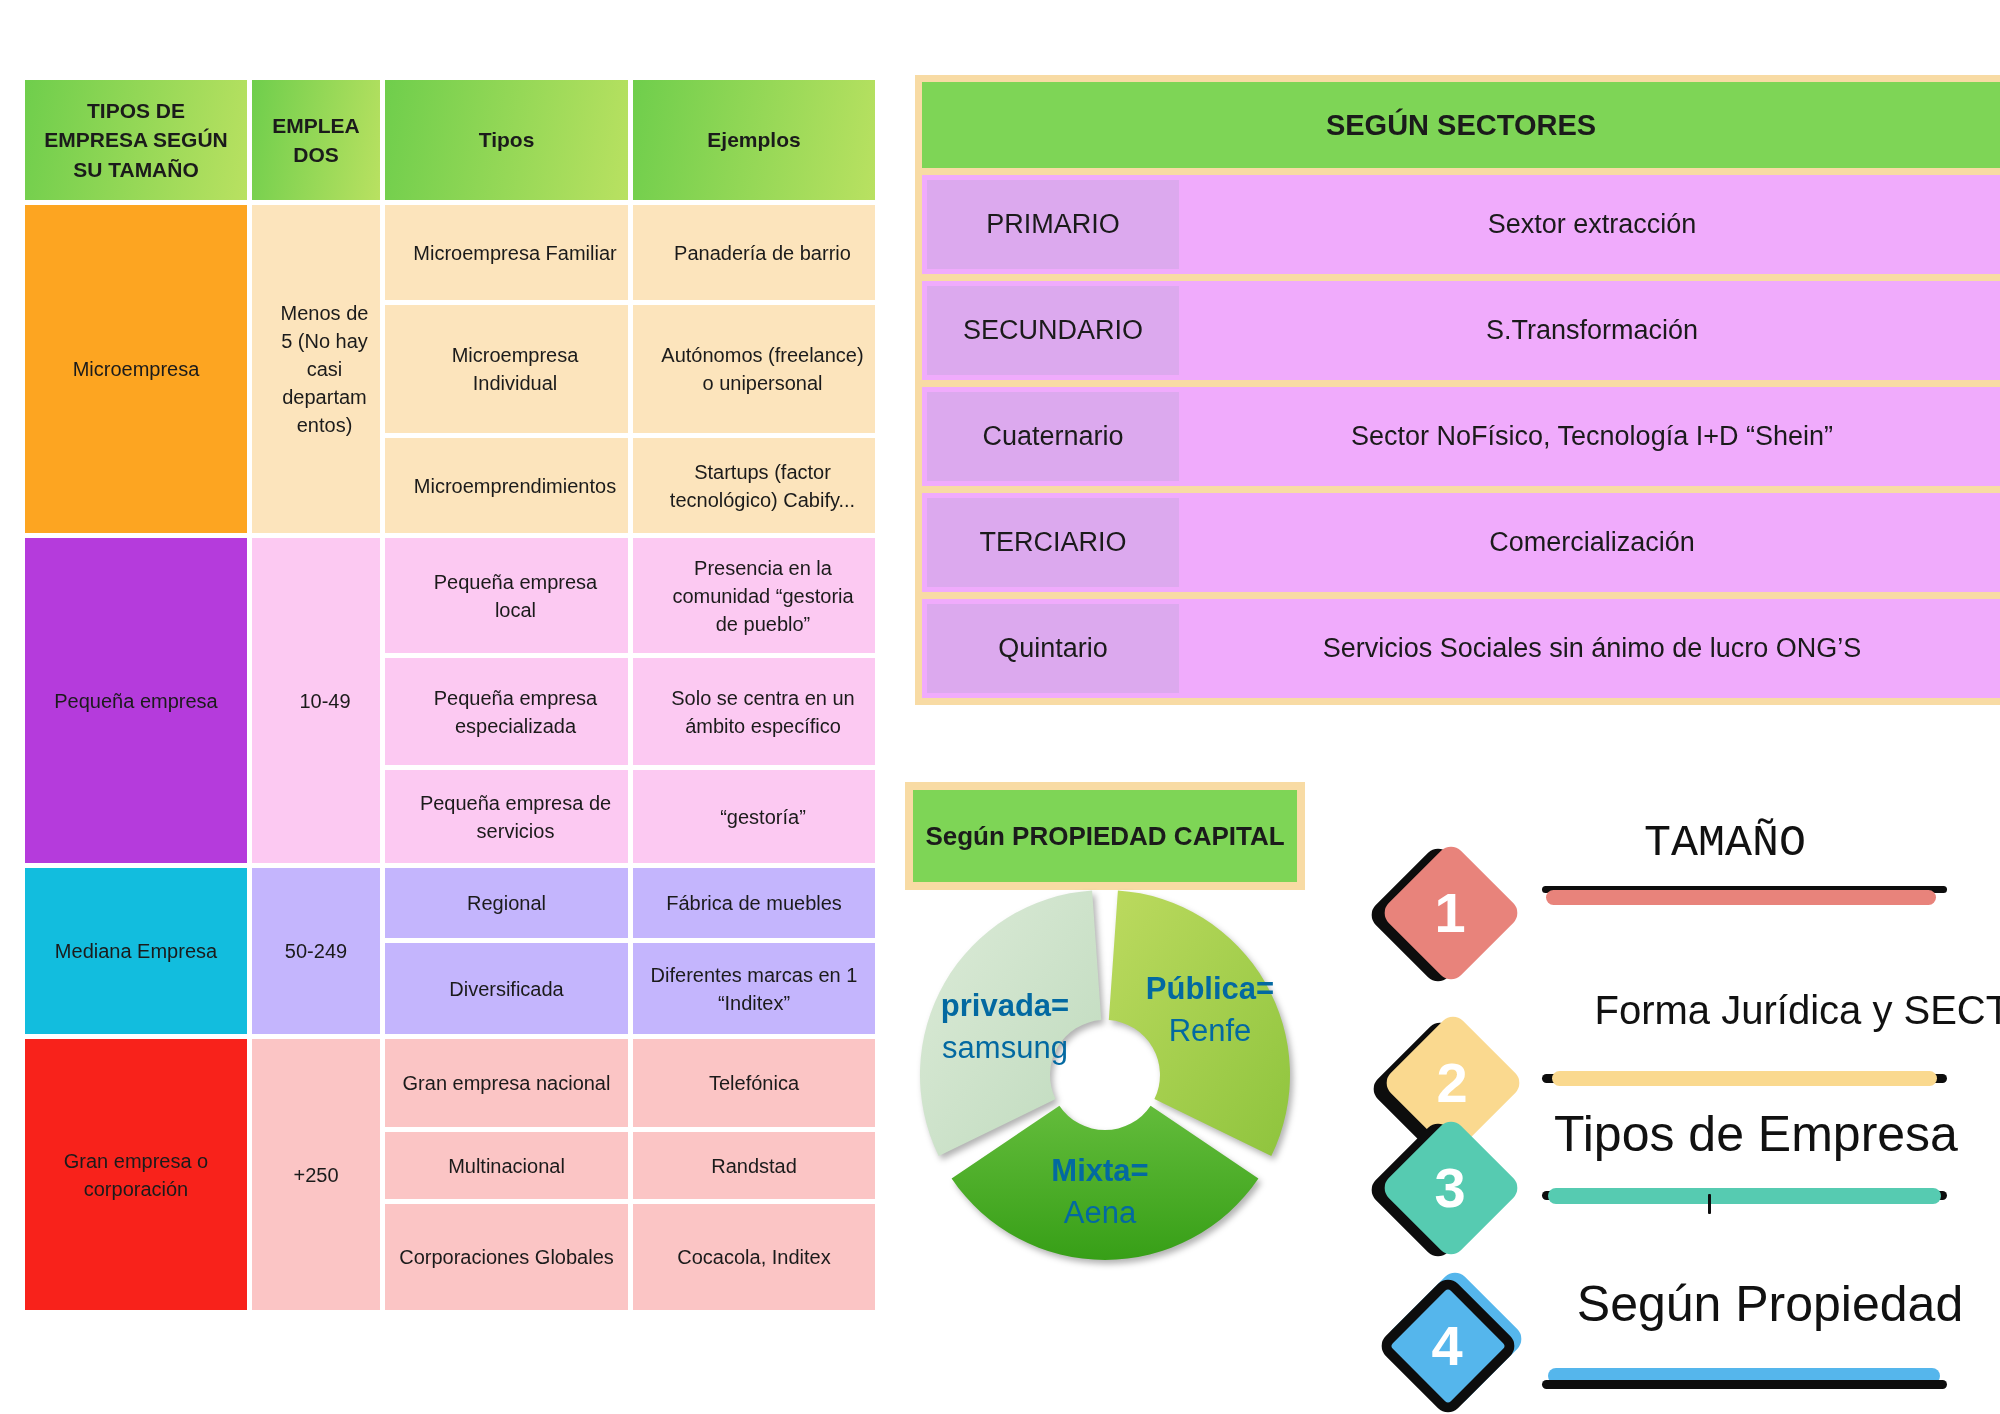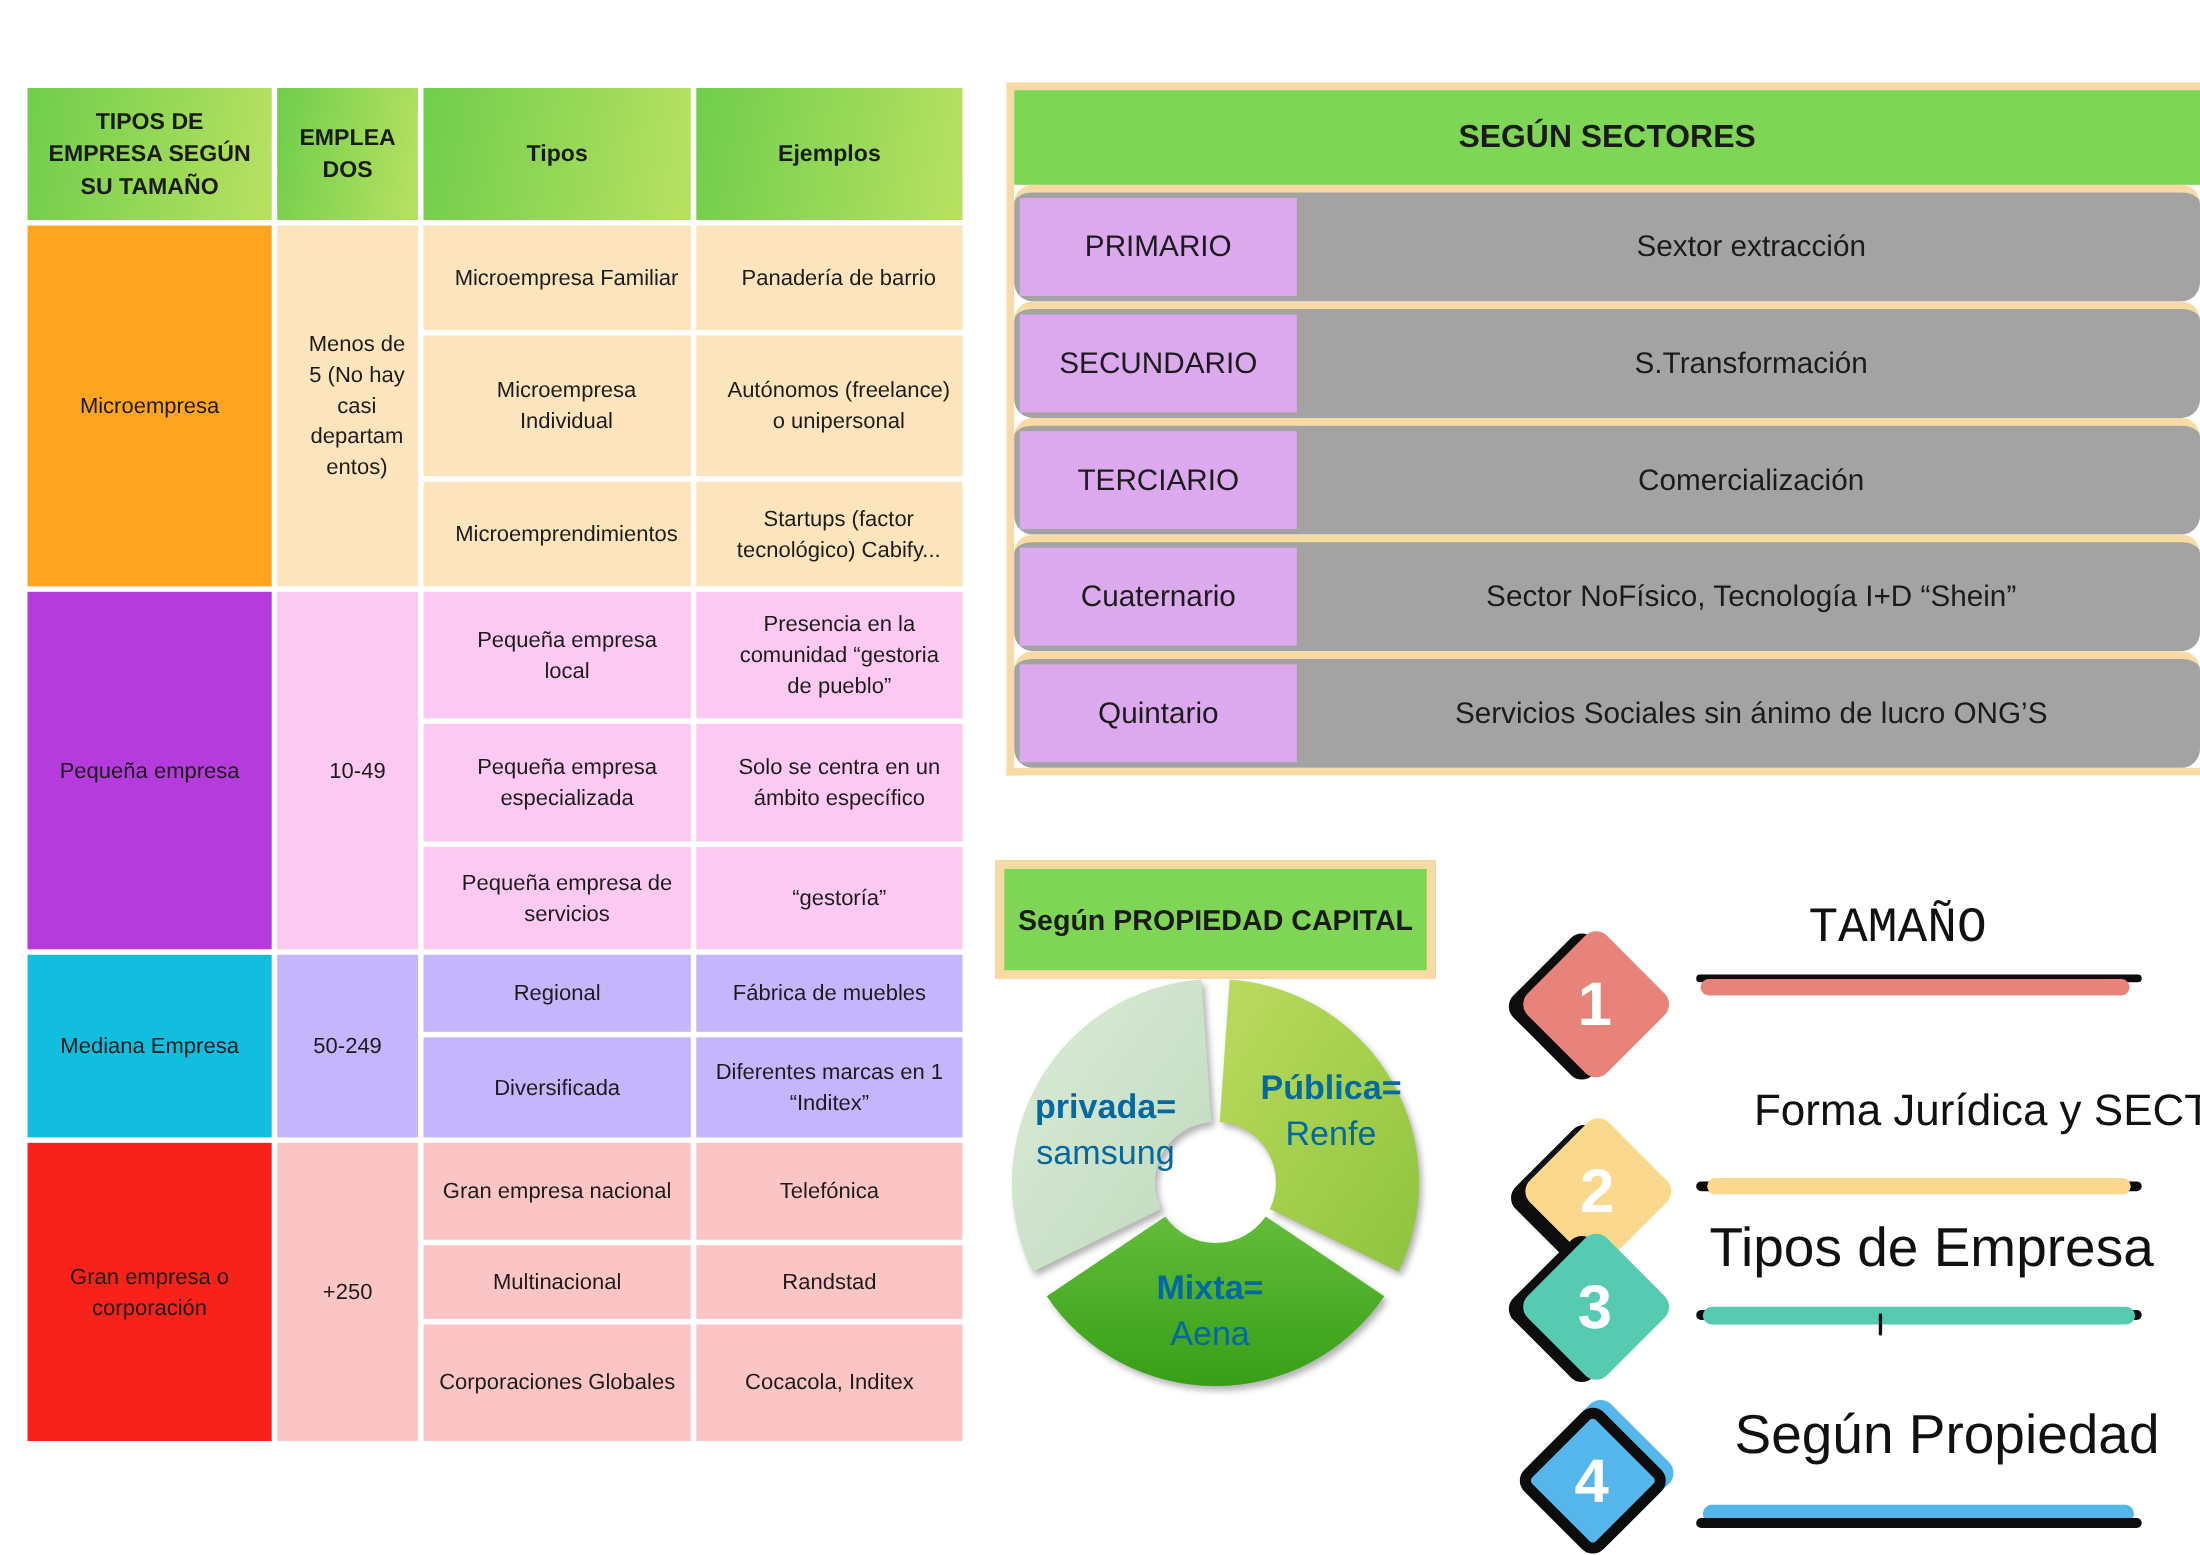--- a/index.html
+++ b/index.html
@@ -22,21 +22,21 @@
   .c-cy  { background:#12bdde; }
   .c-cyl { background:#c4b5fd;text-align:center; }
   .c-re  { background:#f8221b; }
   .c-rel { background:#fbc5c5; }
 
   
   .sector-table { position:absolute; left:915px; top:75px; width:1085px;
     border:7px solid #f8dba4; border-right:none; background:#ffffff; }
   .sector-header { height:86px; background:#7ed556; display:flex; align-items:center;
     justify-content:center; font-weight:700; font-size:29px; }
-  .sector-row { height:106px; border-top:7px solid #f8dba4; display:flex; background:#a3a3a3;border-radius:17px; }
+  .sector-row { height:106px; border-top:7px solid #f8dba4; display:flex; background:#f0abfc; }
   .sector-label { width:252px; margin:5px; background:#dca9ee; display:flex;
     align-items:center; justify-content:center; font-size:27px; }
   .sector-value { flex:1; display:flex; align-items:center; justify-content:center;
     font-size:27px; }
 
   
   .capital-box { position:absolute; left:905px; top:782px; width:400px; height:108px;
     background:#7ed556; border:8px solid #f8dba4; display:flex; align-items:center;
     justify-content:center; font-weight:700; font-size:26px; }
   .donut-svg { position:absolute; left:880px; top:870px; }
@@ -104,26 +104,26 @@
   <div class="sector-header">SEGÚN SECTORES</div>
   <div class="sector-row">
     <div class="sector-label">PRIMARIO</div>
     <div class="sector-value">Sextor extracción</div>
   </div>
   <div class="sector-row">
     <div class="sector-label">SECUNDARIO</div>
     <div class="sector-value">S.Transformación</div>
   </div>
   <div class="sector-row">
+    <div class="sector-label">Cuaternario</div>
+    <div class="sector-value">Sector NoFísico, Tecnología I+D “Shein”</div>
+  </div>
+  <div class="sector-row">
     <div class="sector-label">TERCIARIO</div>
     <div class="sector-value">Comercialización</div>
-  </div>
-  <div class="sector-row">
-    <div class="sector-label">Cuaternario</div>
-    <div class="sector-value">Sector NoFísico, Tecnología I+D “Shein”</div>
   </div>
   <div class="sector-row">
     <div class="sector-label">Quintario</div>
     <div class="sector-value">Servicios Sociales sin ánimo de lucro ONG’S</div>
   </div>
 </div>
 
 <div class="capital-box">Según PROPIEDAD CAPITAL</div>
 
 <svg class="donut-svg" width="450" height="430" viewBox="-225 -205 450 430">

